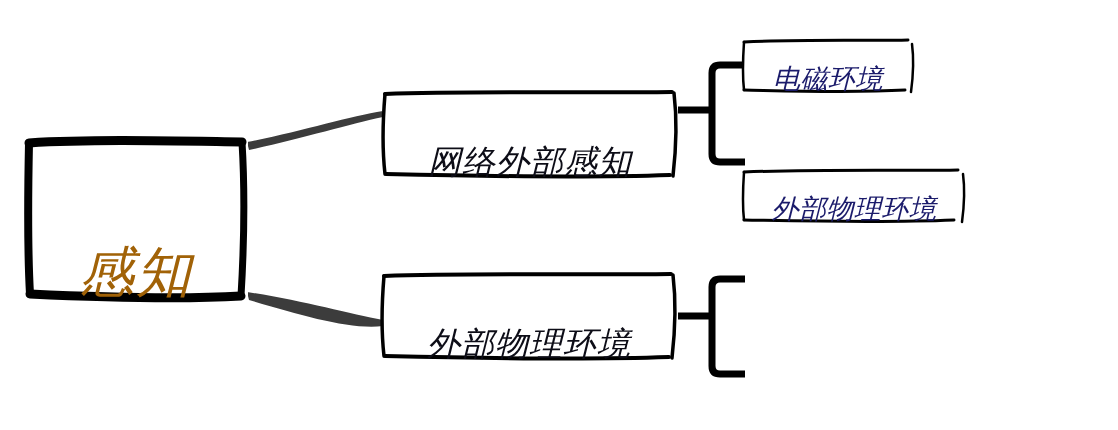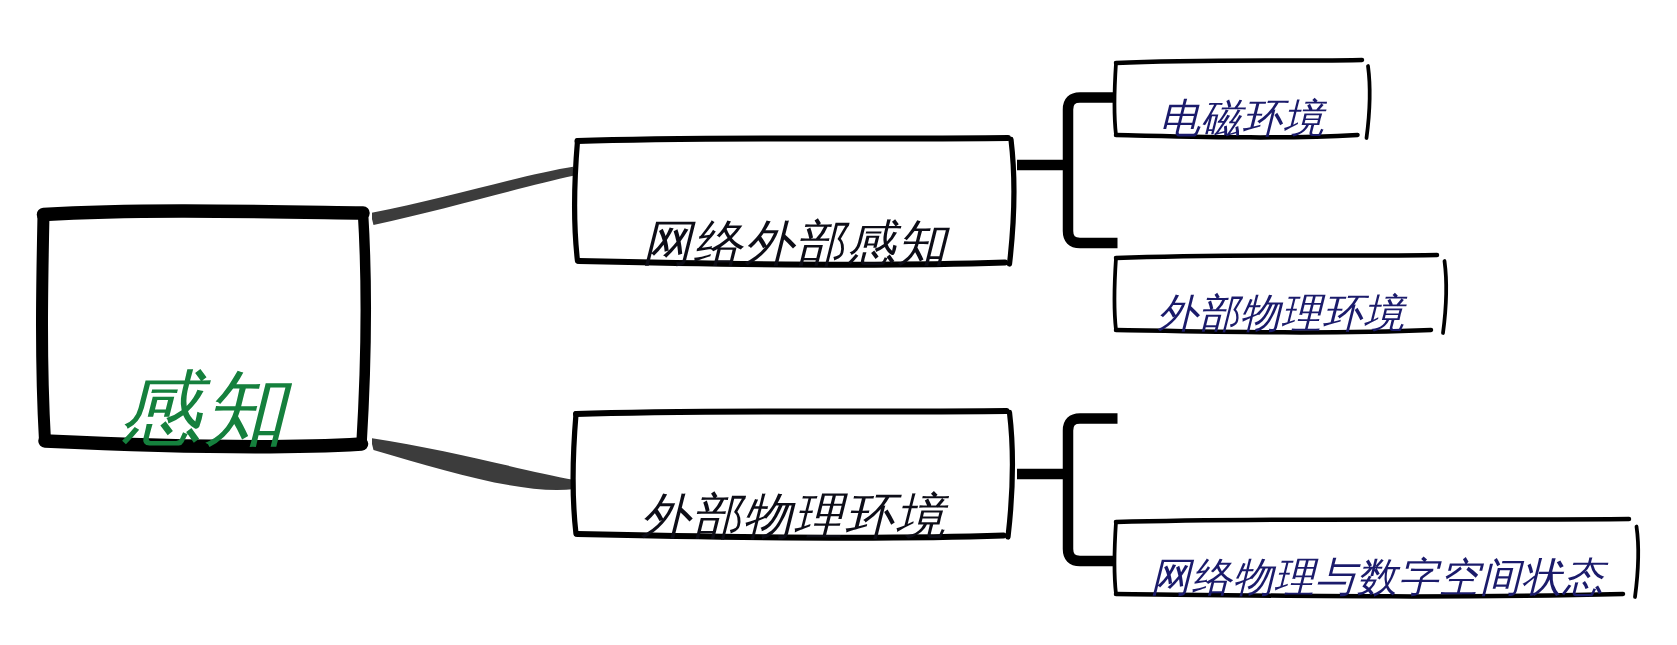--- a/index.html
+++ b/index.html
@@ -63,21 +63,21 @@
   
   #node-root {
     left: 24px;
     top: 136px;
     width: 224px;
     height: 164px;
   }
   #node-root .label {
     font-size: 55px;
     line-height: 1;
-    color: #15803d;
+    color: #a16207;
     letter-spacing: 2px;
   }
 
   
   .node-l2 {
     width: 296px;
     height: 88px;
   }
   .node-l2 .label {
     font-size: 33px;
@@ -169,24 +169,14 @@
     <svg class="sketch" viewBox="0 0 224 54" preserveAspectRatio="none">
       <path d="M 2,3 C 80,0 170,2 216,1" fill="none" stroke="#000" stroke-width="3" stroke-linecap="round"></path>
       <path d="M 221,5 C 223,20 222,38 220,53" fill="none" stroke="#000" stroke-width="2.5" stroke-linecap="round"></path>
       <path d="M 212,51 C 140,54 60,52 2,51" fill="none" stroke="#000" stroke-width="3" stroke-linecap="round"></path>
       <path d="M 2,51 C 0,34 1,18 2,3" fill="none" stroke="#000" stroke-width="2.5" stroke-linecap="round"></path>
     </svg>
     <span class="label">外部物理环境</span>
   </div>
 
 
-  <div class="node node-l3" id="node-netstate">
-    <div class="fill"></div>
-    <svg class="sketch" viewBox="0 0 352 54" preserveAspectRatio="none">
-      <path d="M 2,3 C 120,0 260,2 344,1" fill="none" stroke="#000" stroke-width="3" stroke-linecap="round"></path>
-      <path d="M 349,6 C 351,20 350,38 348,53" fill="none" stroke="#000" stroke-width="2.5" stroke-linecap="round"></path>
-      <path d="M 340,51 C 220,54 100,52 2,51" fill="none" stroke="#000" stroke-width="3" stroke-linecap="round"></path>
-      <path d="M 2,51 C 0,34 1,18 2,3" fill="none" stroke="#000" stroke-width="2.5" stroke-linecap="round"></path>
-    </svg>
-    <span class="label">网络物理与数字空间状态</span>
-  </div>
 
 </div>
 
 </body></html>

